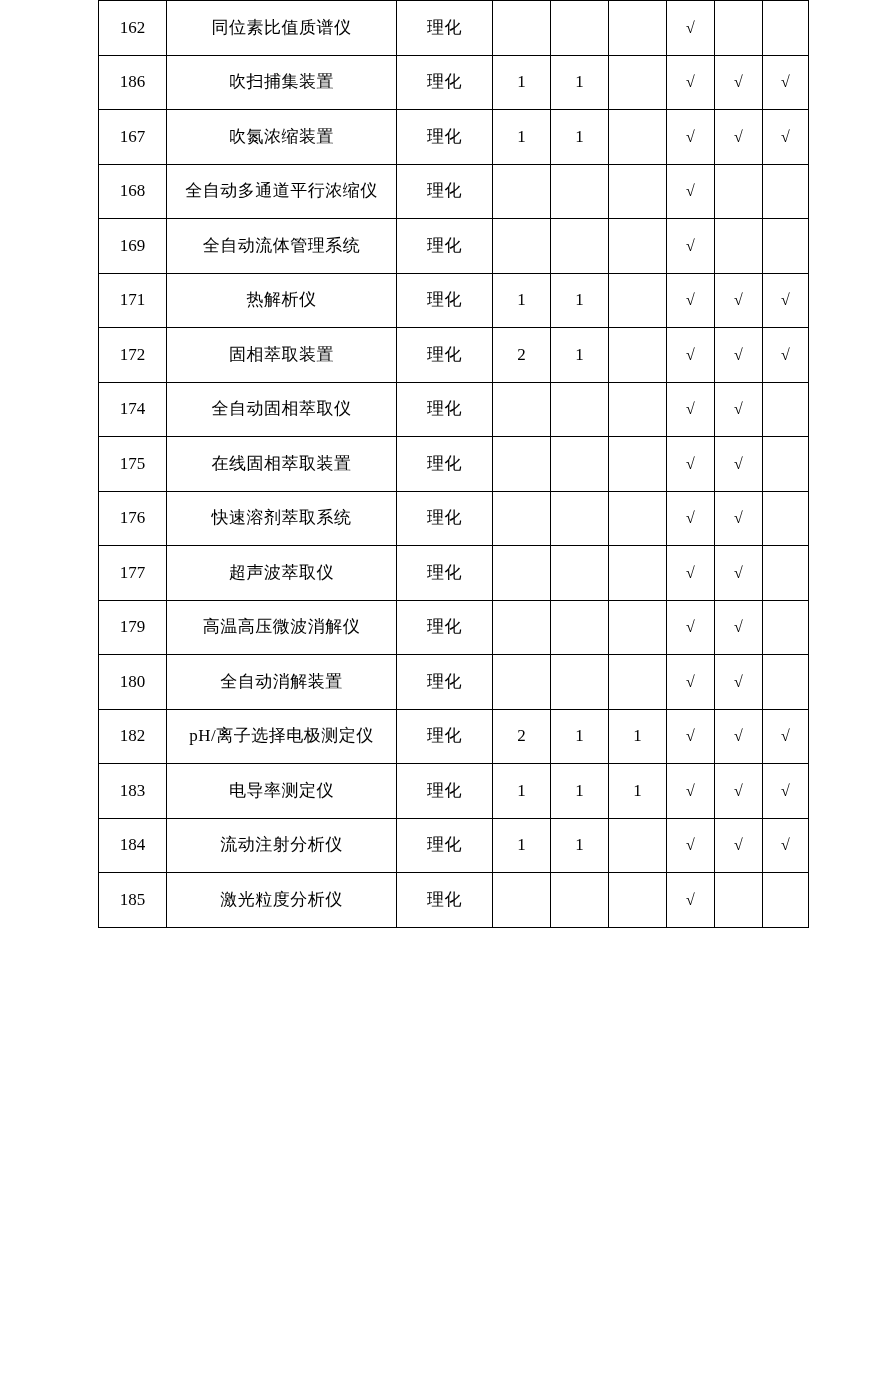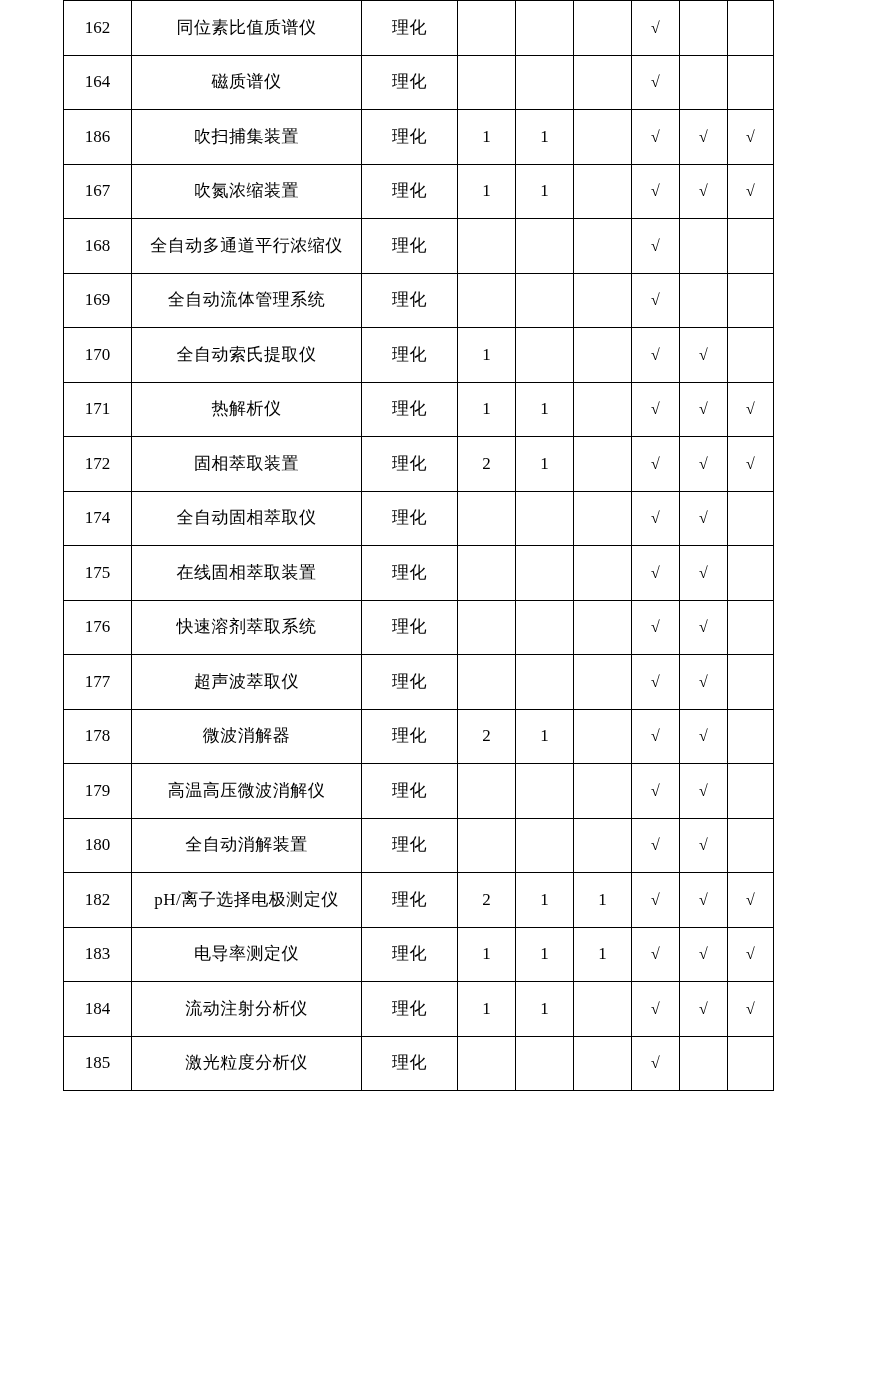--- a/index.html
+++ b/index.html
@@ -17,21 +17,21 @@
   .page {
     position: relative;
     width: 874px;
     height: 1394px;
     box-sizing: border-box;
     padding: 0 0 0 0;
   }
   table.equipment-table {
     border-collapse: collapse;
     table-layout: fixed;
-    margin-left: 63px;
+    margin-left: 98px;
     margin-top: 0px;
     width: 710px;
   }
   table.equipment-table td {
     border: 1px solid #000000;
     text-align: center;
     vertical-align: middle;
     height: 53.5px;
     font-size: 17px;
     line-height: 1.2;
@@ -75,31 +75,20 @@
           <td class="name">同位素比值质谱仪</td>
           <td class="type">理化</td>
           <td class="qty"></td>
           <td class="qty"></td>
           <td class="qty"></td>
           <td class="mark"><span class="check">√</span></td>
           <td class="mark"></td>
           <td class="mark"></td>
         </tr>
         <tr>
-          <td class="no">164</td>
-          <td class="name">磁质谱仪</td>
-          <td class="type">理化</td>
-          <td class="qty"></td>
-          <td class="qty"></td>
-          <td class="qty"></td>
-          <td class="mark"><span class="check">√</span></td>
-          <td class="mark"></td>
-          <td class="mark"></td>
-        </tr>
-        <tr>
           <td class="no">186</td>
           <td class="name">吹扫捕集装置</td>
           <td class="type">理化</td>
           <td class="qty">1</td>
           <td class="qty">1</td>
           <td class="qty"></td>
           <td class="mark"><span class="check">√</span></td>
           <td class="mark"><span class="check">√</span></td>
           <td class="mark"><span class="check">√</span></td>
         </tr>
@@ -130,31 +119,20 @@
           <td class="name">全自动流体管理系统</td>
           <td class="type">理化</td>
           <td class="qty"></td>
           <td class="qty"></td>
           <td class="qty"></td>
           <td class="mark"><span class="check">√</span></td>
           <td class="mark"></td>
           <td class="mark"></td>
         </tr>
         <tr>
-          <td class="no">170</td>
-          <td class="name">全自动索氏提取仪</td>
-          <td class="type">理化</td>
-          <td class="qty">1</td>
-          <td class="qty"></td>
-          <td class="qty"></td>
-          <td class="mark"><span class="check">√</span></td>
-          <td class="mark"><span class="check">√</span></td>
-          <td class="mark"></td>
-        </tr>
-        <tr>
           <td class="no">171</td>
           <td class="name">热解析仪</td>
           <td class="type">理化</td>
           <td class="qty">1</td>
           <td class="qty">1</td>
           <td class="qty"></td>
           <td class="mark"><span class="check">√</span></td>
           <td class="mark"><span class="check">√</span></td>
           <td class="mark"><span class="check">√</span></td>
         </tr>
@@ -201,31 +179,20 @@
           <td class="mark"><span class="check">√</span></td>
           <td class="mark"><span class="check">√</span></td>
           <td class="mark"></td>
         </tr>
         <tr>
           <td class="no">177</td>
           <td class="name">超声波萃取仪</td>
           <td class="type">理化</td>
           <td class="qty"></td>
           <td class="qty"></td>
-          <td class="qty"></td>
-          <td class="mark"><span class="check">√</span></td>
-          <td class="mark"><span class="check">√</span></td>
-          <td class="mark"></td>
-        </tr>
-        <tr>
-          <td class="no">178</td>
-          <td class="name">微波消解器</td>
-          <td class="type">理化</td>
-          <td class="qty">2</td>
-          <td class="qty">1</td>
           <td class="qty"></td>
           <td class="mark"><span class="check">√</span></td>
           <td class="mark"><span class="check">√</span></td>
           <td class="mark"></td>
         </tr>
         <tr>
           <td class="no">179</td>
           <td class="name">高温高压微波消解仪</td>
           <td class="type">理化</td>
           <td class="qty"></td>

